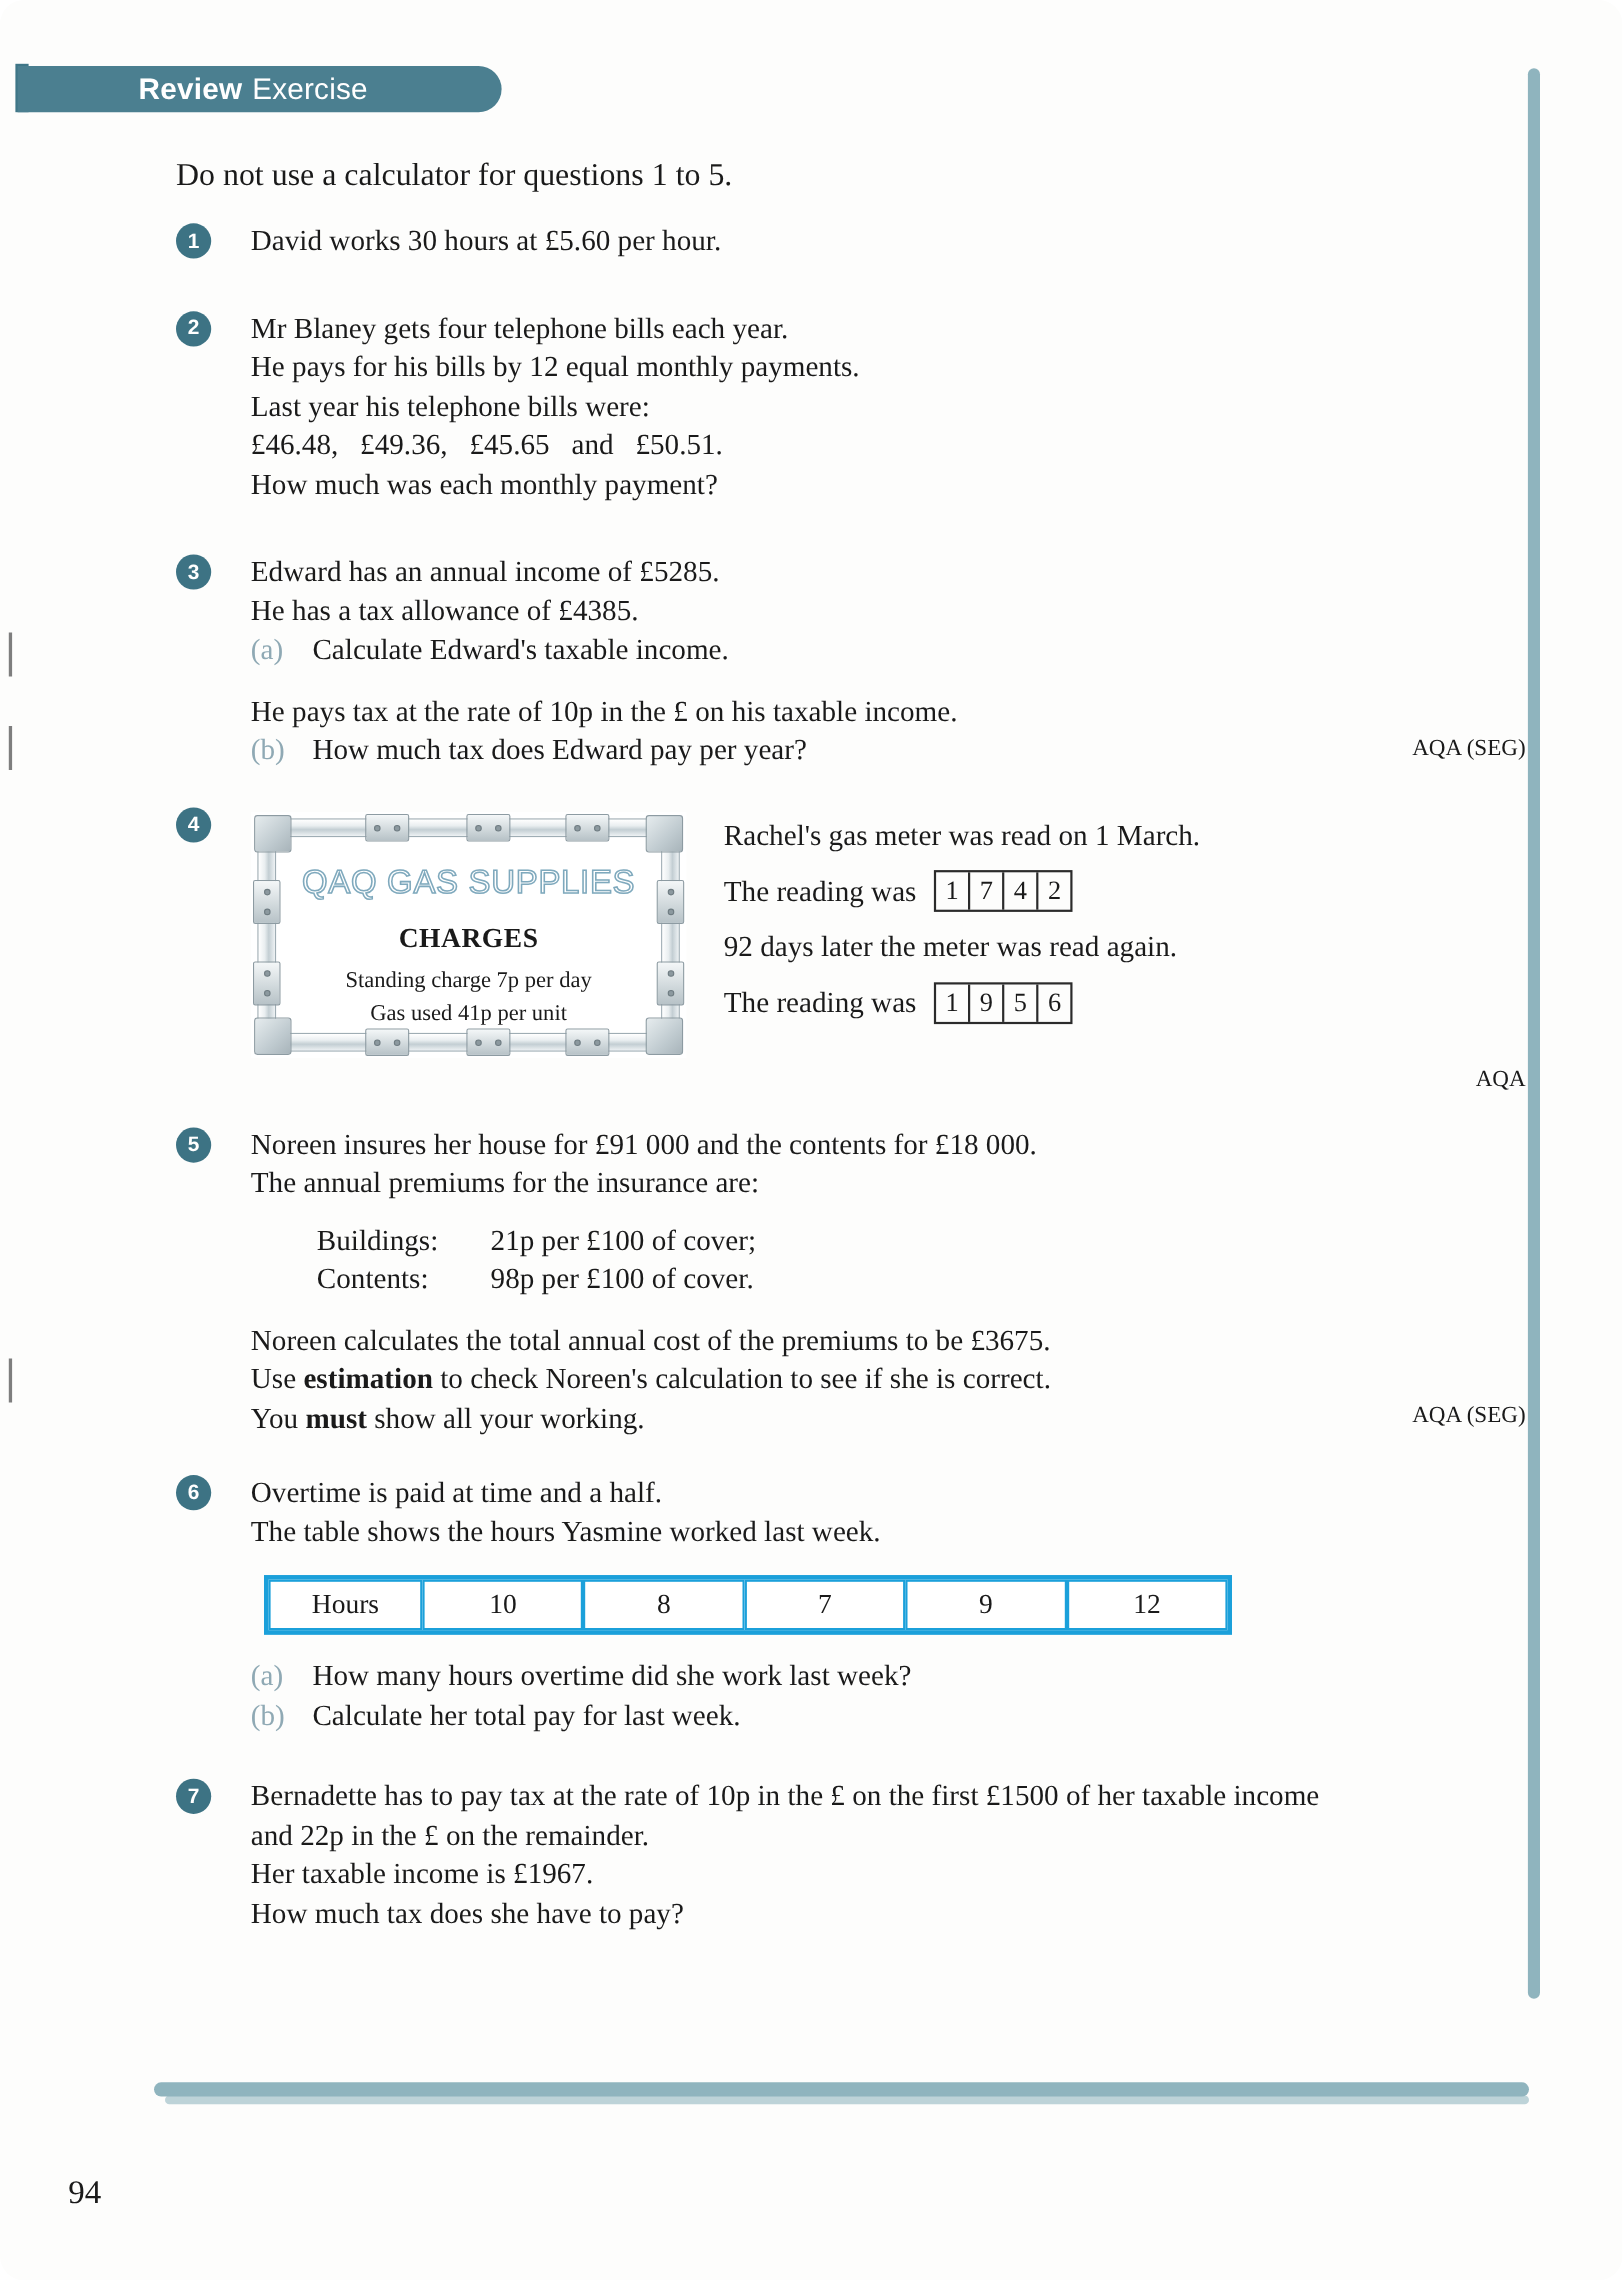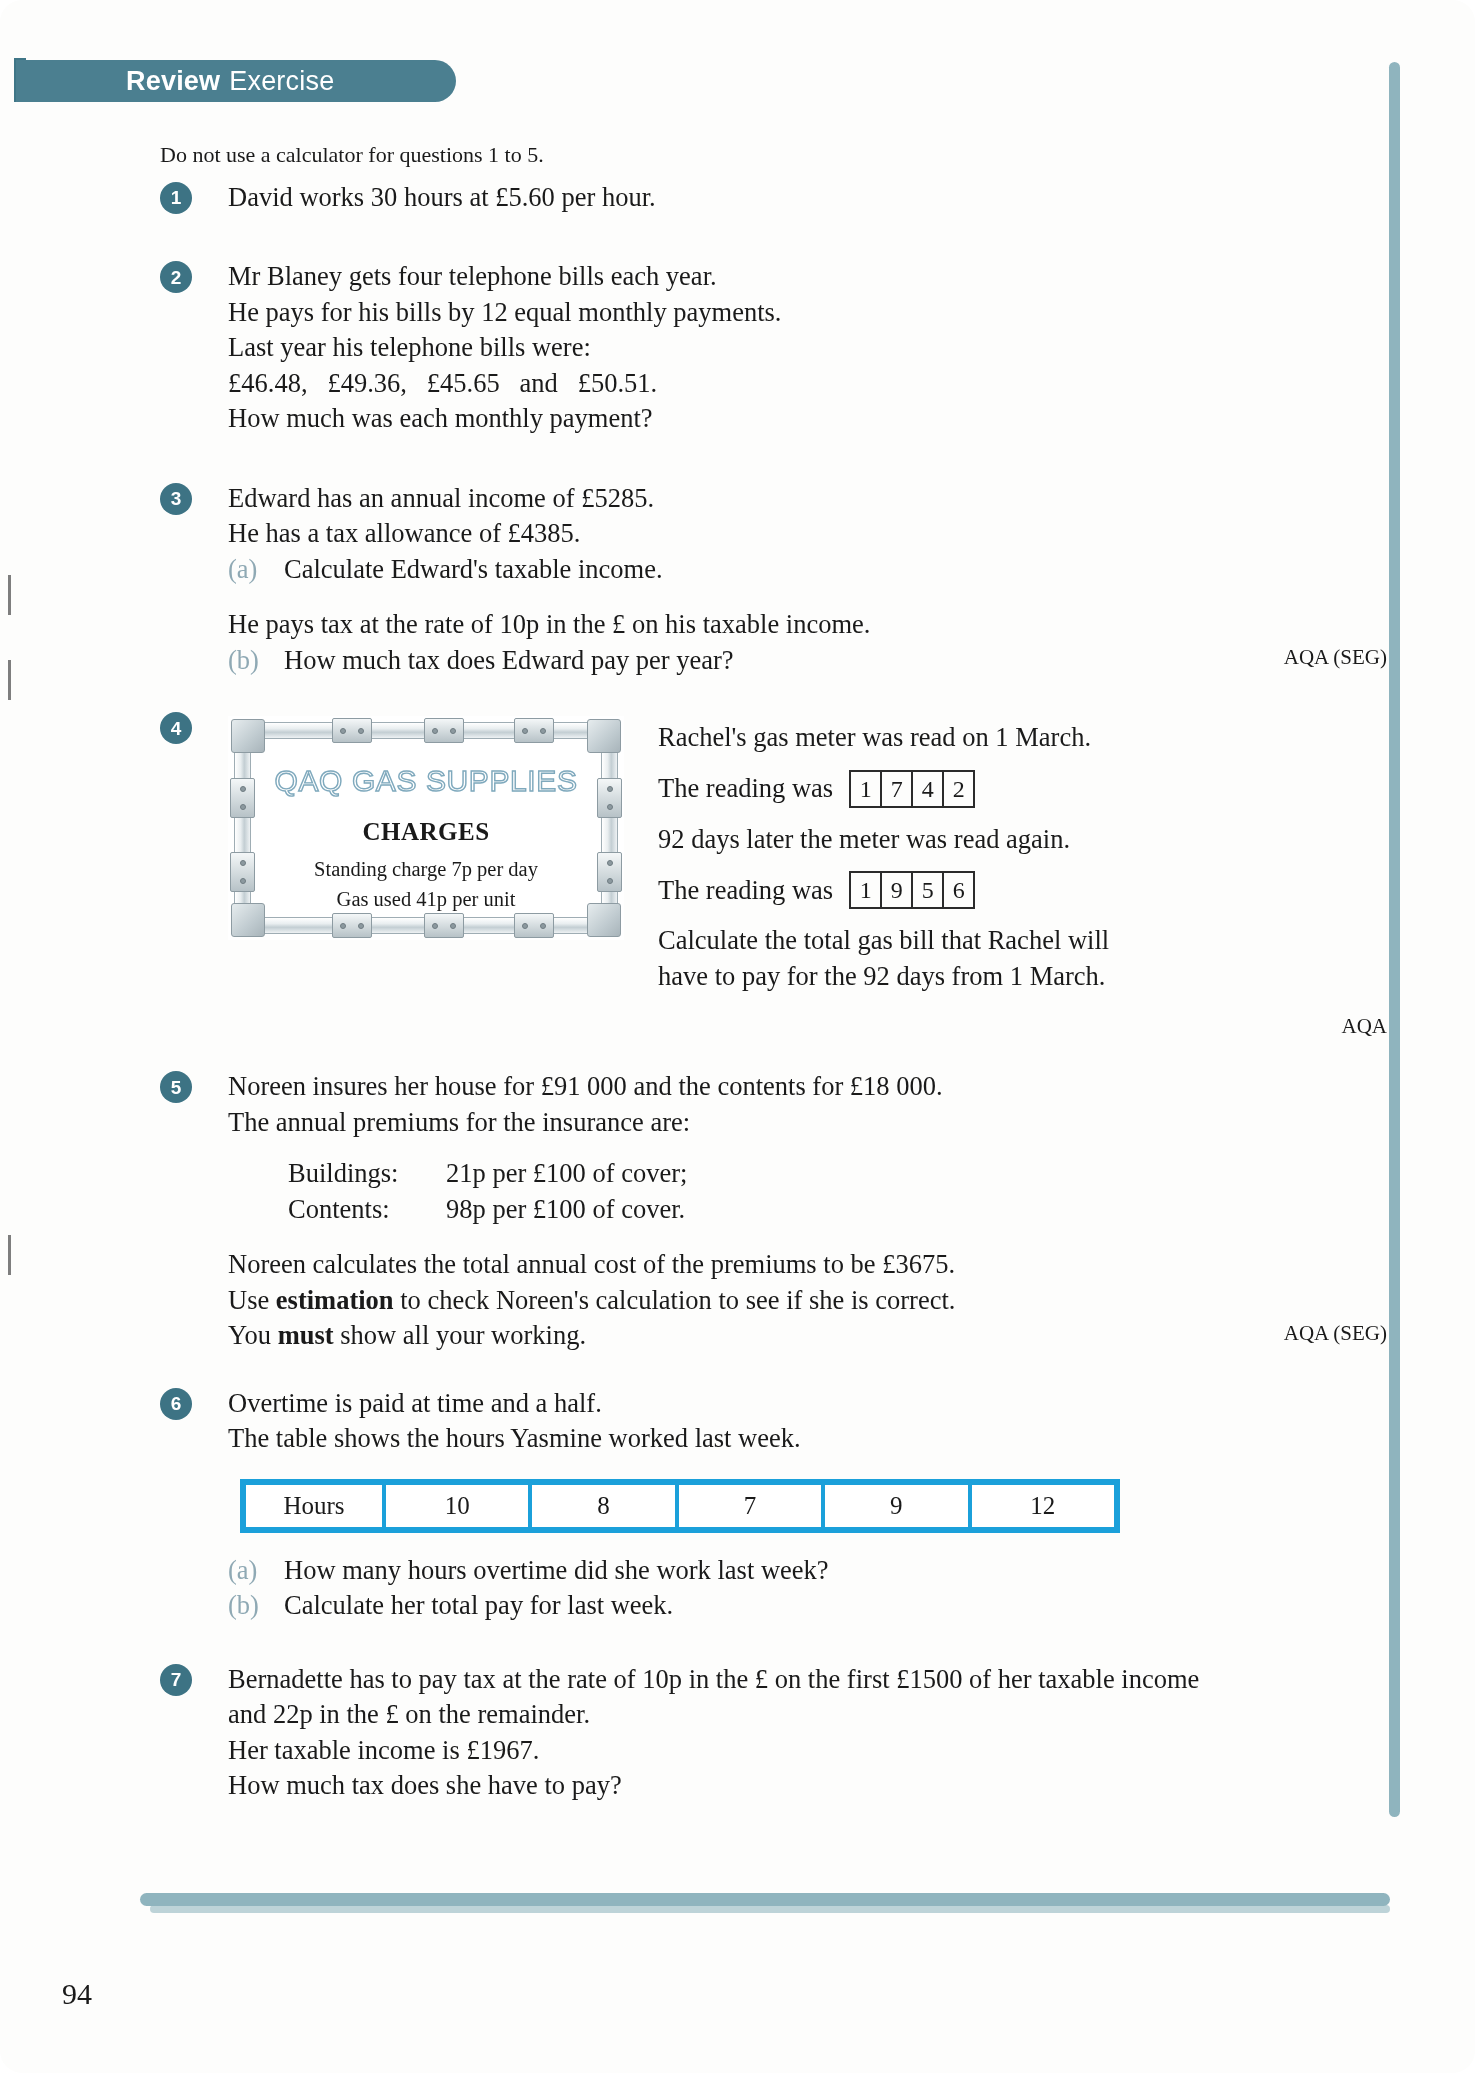--- a/index.html
+++ b/index.html
@@ -98,23 +98,23 @@
 
   
   .content {
     position: absolute;
     left: 160px;
     top: 140px;
     width: 1245px;
   }
 
   .lead-text {
-    font-size: 22px;
+    font-size: 29px;
     line-height: 1.35;
-    margin: 0 0 10px 0;
+    margin: 0 0 22px 0;
   }
 
   .q-block {
     position: relative;
     padding-left: 68px;
     margin-bottom: 26px;
   }
 
   .q-badge {
     position: absolute;
@@ -457,22 +457,20 @@
           <div class="reading-row">
             <span>The reading was</span>
             <span class="meter">
               <span class="digit">1</span>
               <span class="digit">9</span>
               <span class="digit">5</span>
               <span class="digit">6</span>
             </span>
           </div>
 
-          <div class="q-line">Calculate the total gas bill that Rachel will
-have to pay for the 92 days from 1 March.</div>
         </div>
       </div>
       <div class="exam-ref standalone">AQA</div>
     </div>
 
     <div class="q-block" style="margin-top:30px;">
       <div class="q-badge">5</div>
       <div class="q-line">Noreen insures her house for £91 000 and the contents for £18 000.</div>
       <div class="q-line">The annual premiums for the insurance are:</div>
 

